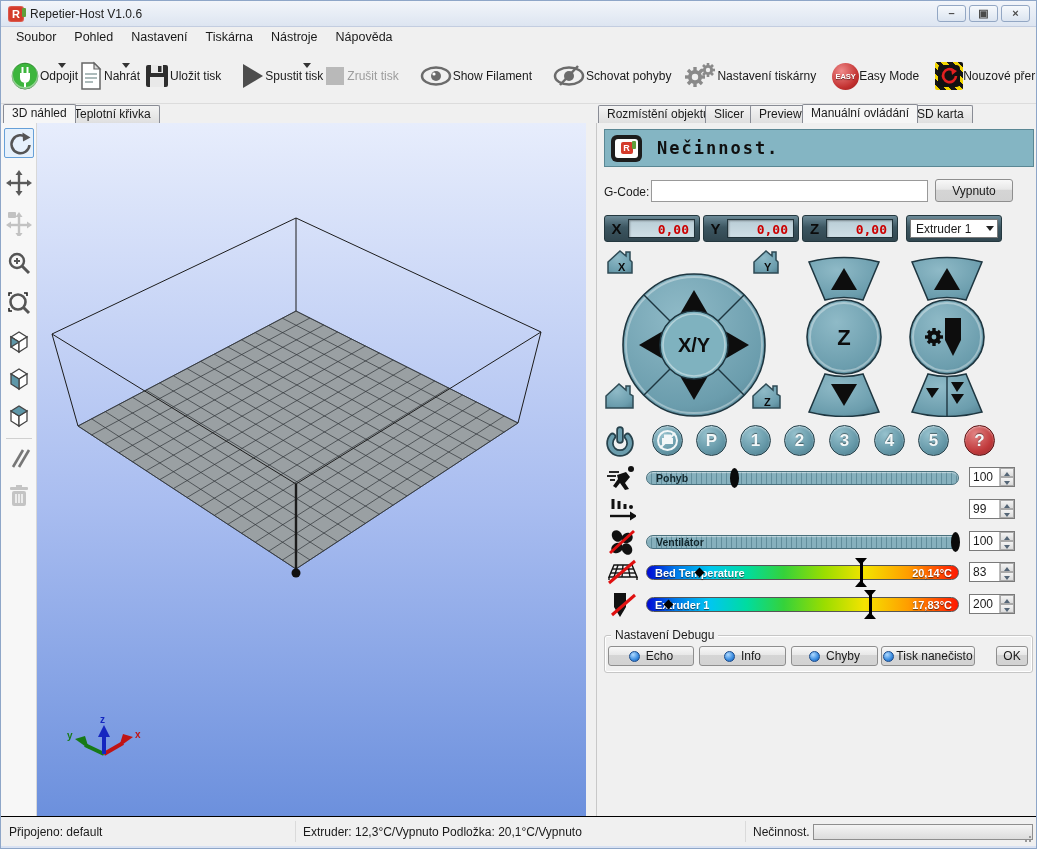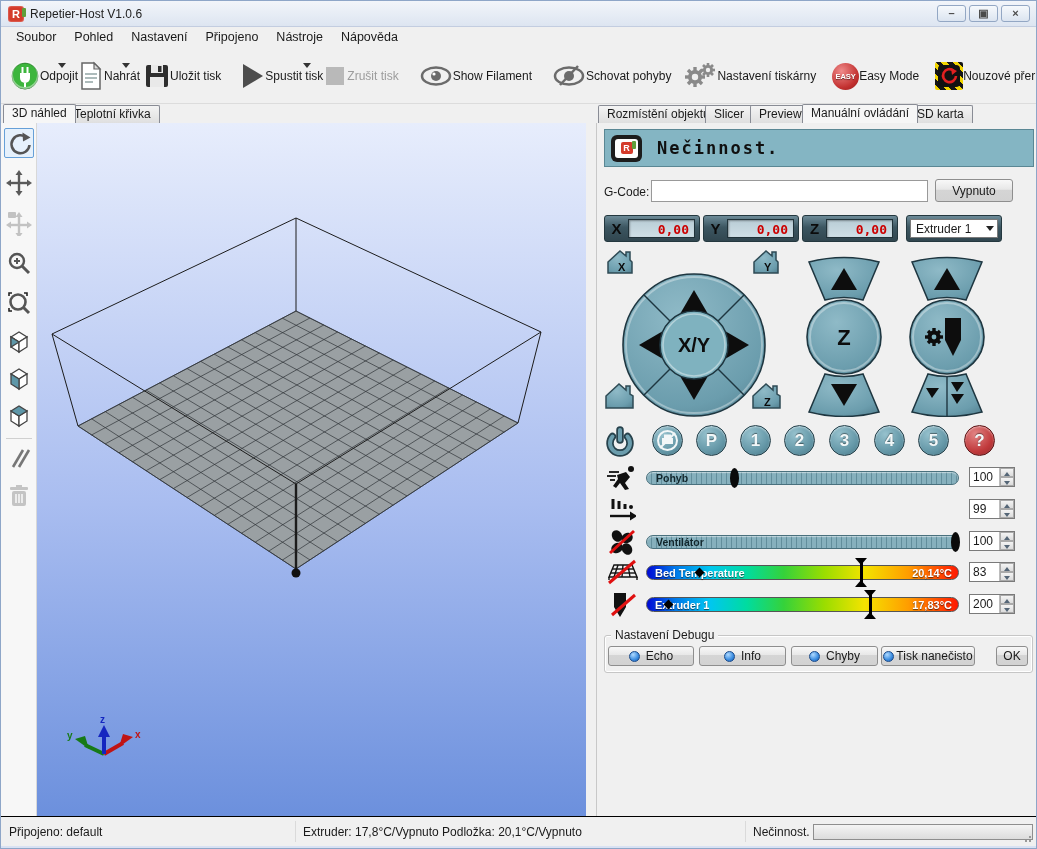--- a/index.html
+++ b/index.html
@@ -196,21 +196,21 @@
       <div class="winbtn">–</div>
       <div class="winbtn">▣</div>
       <div class="winbtn">×</div>
     </div>
   </div>
 
   <div class="menubar">
     <span class="menu-item">Soubor</span>
     <span class="menu-item">Pohled</span>
     <span class="menu-item">Nastavení</span>
-    <span class="menu-item">Připojeno</span>
+    <span class="menu-item">Tiskárna</span>
     <span class="menu-item">Nástroje</span>
     <span class="menu-item">Nápověda</span>
   </div>
 
   <div class="toolbar">
     <div class="titem" style="margin-left:4px;width:60px">
       <div class="ticon">
         <svg width="30" height="30">
             <circle cx="15" cy="15" r="13" fill="#3db53d" stroke="#1f7a1f"></circle>
         <circle cx="15" cy="15" r="13" fill="none" stroke="rgba(255,255,255,.45)" stroke-width="2" transform="translate(0,-1)"></circle>
@@ -798,20 +798,20 @@
   </div>
   <div class="abs btn dbtn" style="left:880px;width:94px;gap:2px">
     <span class="led"></span>
     <span class="dl">Tisk nanečisto</span>
   </div>
   <div class="abs btn" style="left:995px;top:645px;width:32px;height:20px">OK</div>
 
   <div class="statusbar">
     <span class="stext" style="left:8px">Připojeno: default</span>
     <span class="ssep" style="left:294px"></span>
-    <span class="stext" style="left:302px">Extruder: 17,8°C/Vypnuto Podložka: 20,1°C/Vypnuto</span>
+    <span class="stext" style="left:302px">Extruder: 12,3°C/Vypnuto Podložka: 20,1°C/Vypnuto</span>
     <span class="ssep" style="left:744px"></span>
     <span class="stext" style="left:752px">Nečinnost.</span>
     <div class="progress"></div>
     <div class="grip"></div>
   </div>
   <div class="frame-bottom"></div>
 </div>
 
 </body></html>

